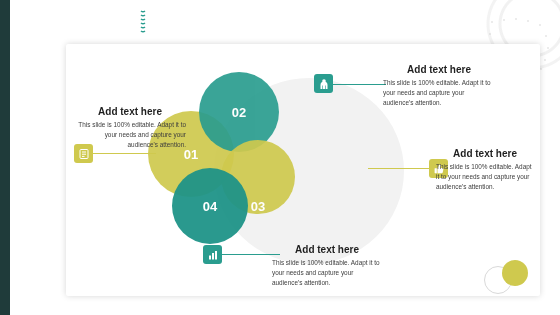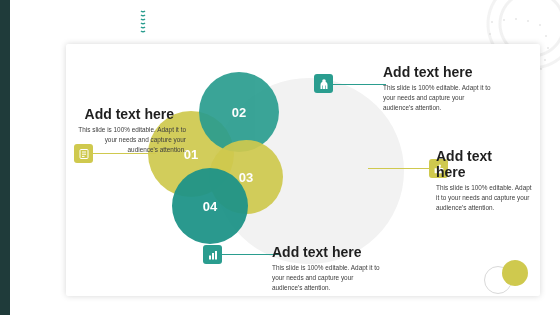--- a/index.html
+++ b/index.html
@@ -97,22 +97,22 @@
   .chip{
     position:absolute;width:19px;height:19px;border-radius:3px;
     display:flex;align-items:center;justify-content:center;
   }
   .chip-olive{background:#cfc94e;}
   .chip-teal{background:#2a9d8f;}
 
   
   .tb{position:absolute;}
   .tb h4{
-    margin:0 12px 3px 0;
-    font-size:14px;font-weight:bold;color:#1f1f1f;
+    margin:0 0 3px 0;
+    font-size:10px;font-weight:bold;color:#1f1f1f;text-align:center;
   }
   .tb p{
     margin:0;
     font-size:6.4px;line-height:1.55;color:#3d3d3d;
   }
   .tb.right-align{text-align:right;}
 </style>
 </head>
 <body>
 
@@ -160,21 +160,21 @@
     <div class="conn conn-t" style="left:258px;top:40px;width:62px;"></div>
     <div class="conn conn-t" style="left:152px;top:210px;width:62px;"></div>
 
     <div class="venn">
       <div class="circ c-olive" style="left:82px;top:67px;width:86px;height:86px;">
         <span>01</span>
       </div>
       <div class="circ c-teal" style="left:133px;top:28px;width:80px;height:80px;">
         <span>02</span>
       </div>
-      <div class="circ c-olive" style="left:143px;top:96px;width:74px;height:74px;">
+      <div class="circ c-olive" style="left:155px;top:96px;width:74px;height:74px;align-items:flex-end;">
         <span>03</span>
       </div>
       <div class="circ c-teal-d" style="left:106px;top:124px;width:76px;height:76px;text-align:right;">
         <span>04</span>
       </div>
     </div>
 
     <div class="chip chip-teal" style="left:248px;top:30px;">
       <svg width="12" height="12" viewBox="0 0 12 12">
         <circle cx="6" cy="3" r="1.8" fill="#ffffff"></circle>

